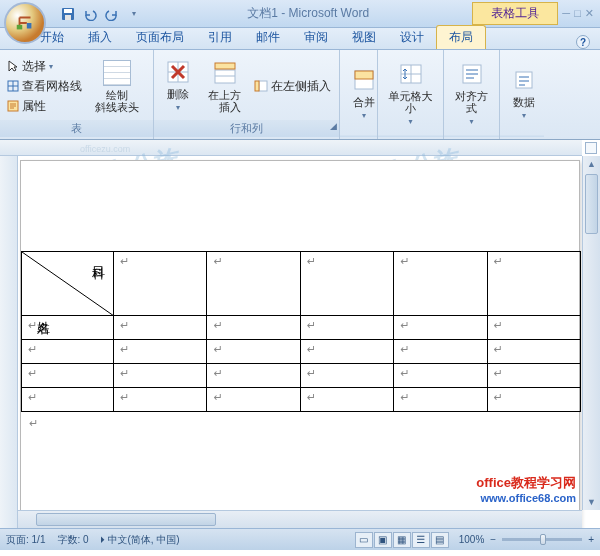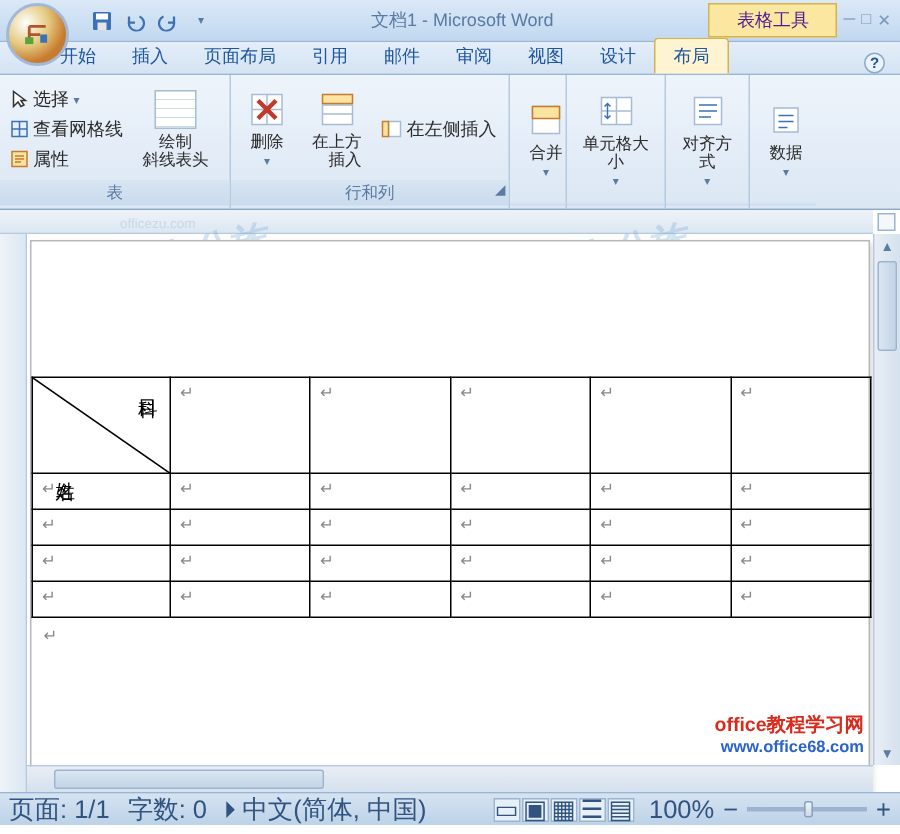--- a/index.html
+++ b/index.html
@@ -42,21 +42,21 @@
 .diag-label-top { position: absolute; right: 6px; top: 4px; writing-mode: vertical-rl; font-size: 13px; }
 .diag-label-bot { position: absolute; left: 12px; bottom: 4px; writing-mode: vertical-rl; font-size: 13px; }
 .para-mark { color: #888; font-size: 11px; }
 .scroll-v { position: absolute; right: 0; top: 16px; bottom: 18px; width: 18px; background: linear-gradient(90deg,#e8eef5,#d5e1ee); border-left: 1px solid #b5c9df; }
 .scroll-v .thumb{position:absolute;left:2px;right:2px;top:18px;height:60px;background:linear-gradient(90deg,#dbe6f1,#c2d4e6);border:1px solid #9cb4cf;border-radius:2px;}
 .scroll-v .arr{position:absolute;left:0;right:0;height:16px;display:flex;align-items:center;justify-content:center;color:#5b7ba3;font-size:9px;}
 .scroll-h { position: absolute; left: 18px; right: 18px; bottom: 0; height: 18px; background: linear-gradient(#e8eef5,#d5e1ee); border-top: 1px solid #b5c9df; }
 .scroll-h .thumb{position:absolute;top:2px;bottom:2px;left:18px;width:180px;background:linear-gradient(#dbe6f1,#c2d4e6);border:1px solid #9cb4cf;border-radius:2px;}
 .watermark { position: absolute; color: #83b3da; opacity: 0.35; font-size: 26px; font-style: italic; font-weight: bold; transform: rotate(-12deg); pointer-events: none; }
 .wm-small{font-size:9px;color:#b6cbdd;position:absolute;opacity:0.6;}
-.status-bar { height: 22px; background: linear-gradient(#d6e3f1,#bcd2e8); border-top: 1px solid #9ab6d6; display: flex; align-items: center; font-size: 17px; color: #30547f; padding: 0 6px; gap: 12px; }
+.status-bar { height: 22px; background: linear-gradient(#d6e3f1,#bcd2e8); border-top: 1px solid #9ab6d6; display: flex; align-items: center; font-size: 10px; color: #30547f; padding: 0 6px; gap: 12px; }
 .zoom { margin-left: auto; display: flex; align-items: center; gap: 6px; }
 .zoom-slider { width: 80px; height: 3px; background: #9cb4cf; position: relative; }
 .zoom-slider .knob { position: absolute; left: 38px; top: -4px; width: 6px; height: 11px; background: linear-gradient(#f0f5fa,#cdd9e6); border: 1px solid #8aa3bd; border-radius: 2px; }
 .view-btns { display: flex; gap: 1px; margin-right:4px;}
 .view-btns span { width: 18px; height: 16px; border: 1px solid #9cb4cf; background: #e7eff7; display:flex;align-items:center;justify-content:center;}
 .credits { position: absolute; right: 24px; bottom: 24px; font-size: 13px; font-weight: bold; }
 .credits .red { color: #d92a1c; }
 .credits .url { color: #2a63c9; font-size: 11px; display: block; text-align: right; }
 </style>
 </head>

